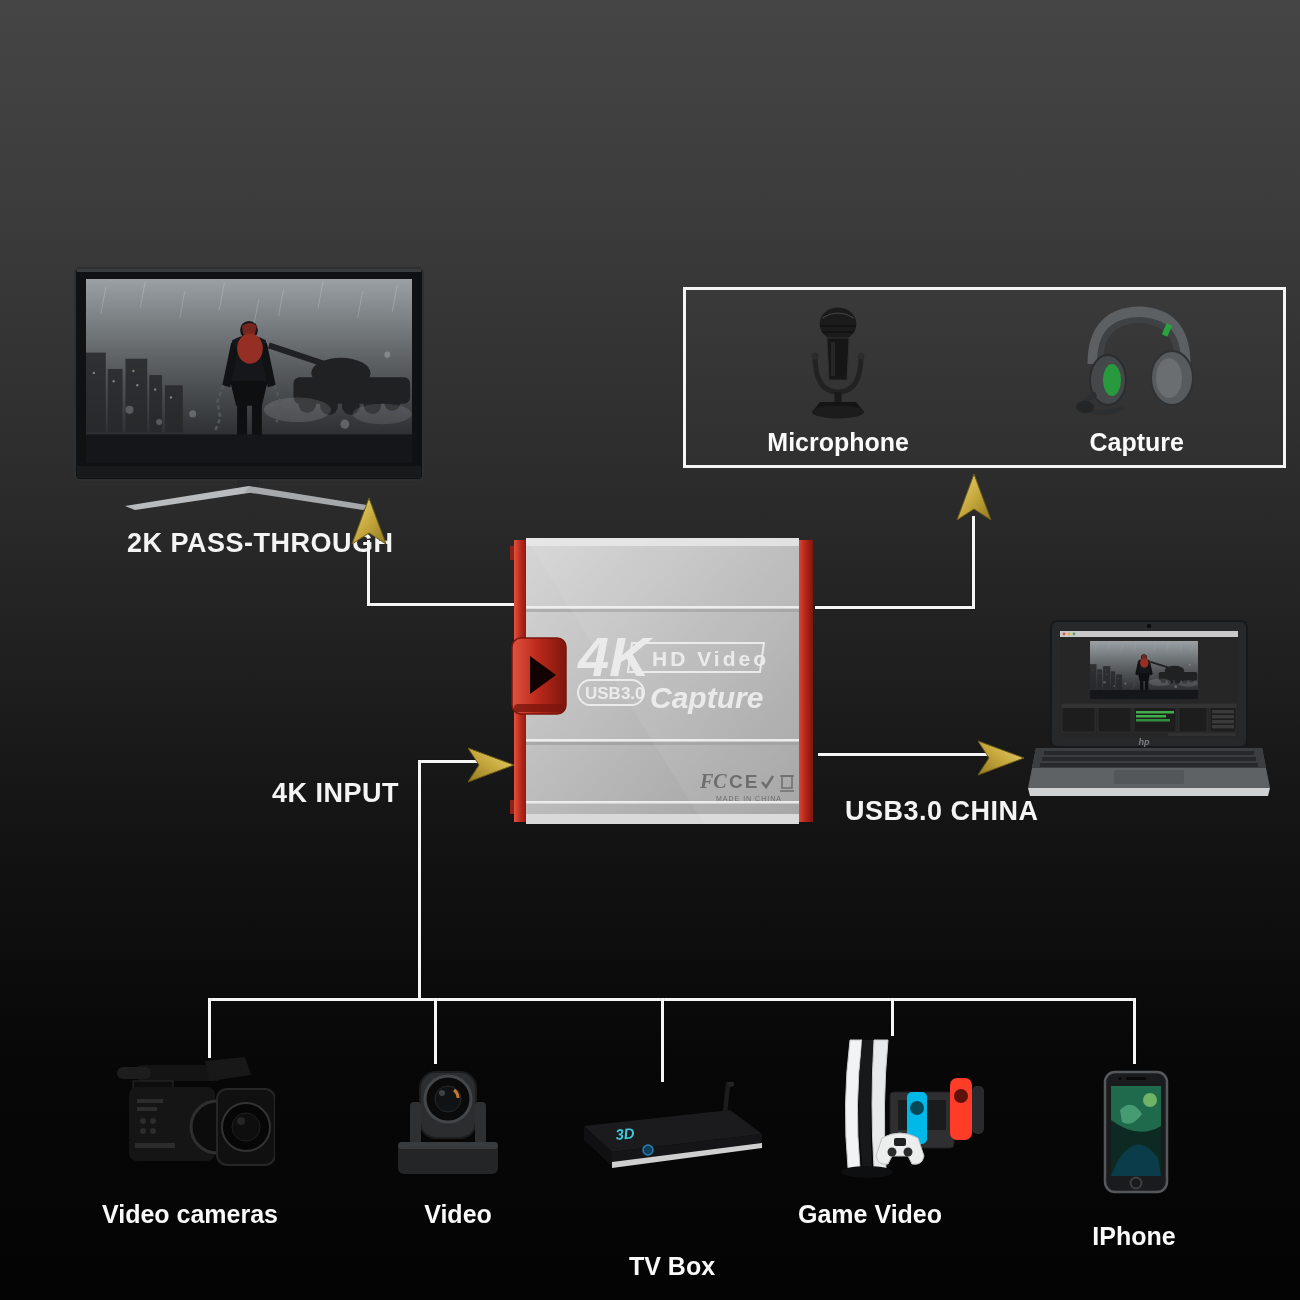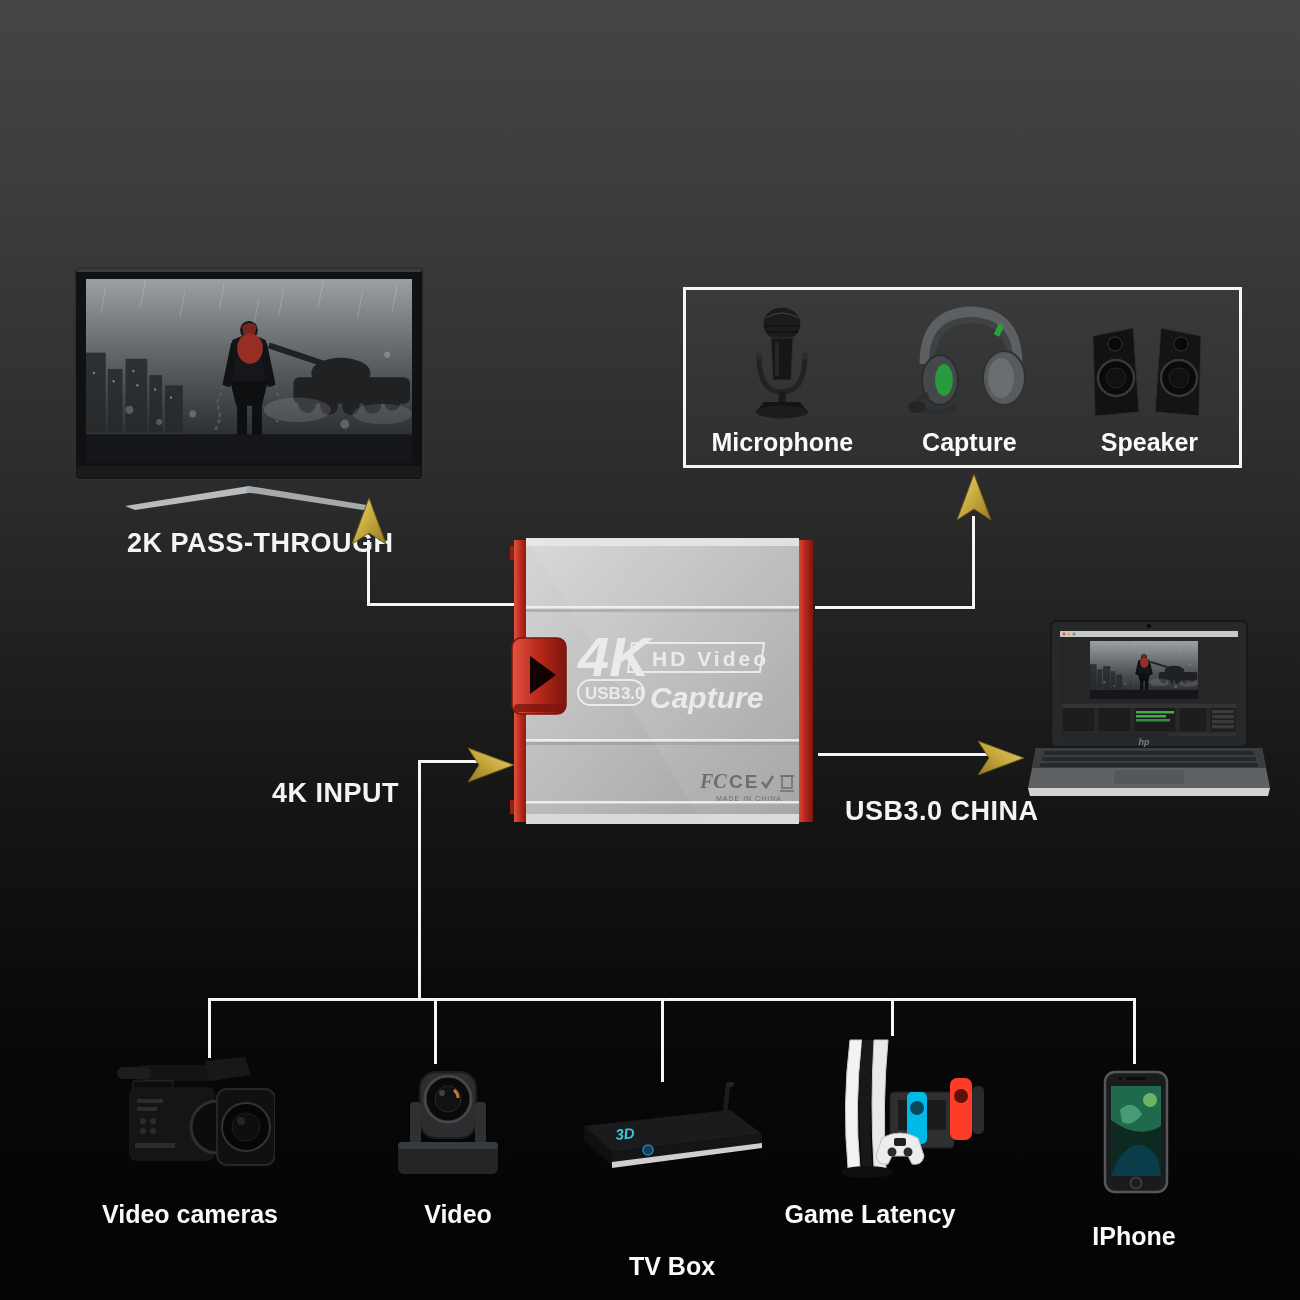--- a/index.html
+++ b/index.html
@@ -11,21 +11,21 @@
   .abs{position:absolute;}
   .title-line{
     width:1300px;text-align:center;color:#fbfbfb;font-weight:900;
     font-size:64px;line-height:72px;letter-spacing:-1px;
     transform:scale(0.88,1.12);transform-origin:50% 50%;
     text-shadow:0 2px 3px rgba(0,0,0,.45);
   }
   .conn-label{color:#f4f4f4;font-weight:bold;font-size:27px;letter-spacing:.5px;white-space:nowrap;}
   .line{background:#f6f6f6;box-shadow:0 0 1px rgba(0,0,0,.6);}
   .periph-box{
-    left:683px;top:287px;width:559px;height:181px;border:3px solid #f5f5f5;
+    left:683px;top:287px;width:603px;height:181px;border:3px solid #f5f5f5;
     display:flex;justify-content:space-around;align-items:flex-end;padding-bottom:8px;box-sizing:border-box;
     background:rgba(255,255,255,0.015);
   }
   .periph-item{display:flex;flex-direction:column;align-items:center;gap:6px;}
   .periph-label{color:#fafafa;font-weight:bold;font-size:25px;}
   .src-label{color:#fafafa;font-weight:bold;font-size:25px;white-space:nowrap;transform:translateX(-50%);text-align:center;}
 </style>
 </head>
 <body>
 
@@ -158,33 +158,20 @@
         <rect x="92" y="20" width="6" height="12" fill="#27a23d" transform="rotate(24 95 26)"></rect>
         <ellipse cx="100" cy="74" rx="21" ry="27" fill="#575b5d" stroke="#2f3234" stroke-width="2"></ellipse>
         <ellipse cx="97" cy="74" rx="13" ry="20" fill="#6a6e70"></ellipse>
         <ellipse cx="36" cy="76" rx="18" ry="25" fill="#44484a" stroke="#2a2d2f" stroke-width="2"></ellipse>
         <ellipse cx="40" cy="76" rx="9" ry="16" fill="#27a23d" opacity=".9"></ellipse>
         <path d="M24,90 Q4,100 16,106 Q34,112 52,103" fill="none" stroke="#2c2f31" stroke-width="5"></path>
         <ellipse cx="13" cy="103" rx="9" ry="6" fill="#232527"></ellipse>
       </svg>
       <div class="periph-label">Capture</div>
     </div>
-    <div class="periph-item">
-      <svg width="128" height="102" viewBox="0 0 128 102">
-        <polygon points="8,16 48,8 54,92 10,96" fill="#121212" stroke="#2e2e2e"></polygon>
-        <circle cx="30" cy="24" r="7" fill="#080808" stroke="#333"></circle>
-        <circle cx="31" cy="58" r="18" fill="#0a0a0a" stroke="#383838" stroke-width="2.5"></circle>
-        <circle cx="31" cy="58" r="10" fill="#111" stroke="#242424"></circle>
-        <polygon points="76,8 116,16 114,96 70,92" fill="#141414" stroke="#303030"></polygon>
-        <circle cx="96" cy="24" r="7" fill="#080808" stroke="#333"></circle>
-        <circle cx="94" cy="58" r="18" fill="#0a0a0a" stroke="#383838" stroke-width="2.5"></circle>
-        <circle cx="94" cy="58" r="10" fill="#111" stroke="#242424"></circle>
-      </svg>
-      <div class="periph-label">Speaker</div>
-    </div>
   </div>
 
   <div class="abs line" style="left:368px;top:603px;width:149px;height:3px;"></div>
   <div class="abs line" style="left:367px;top:540px;width:3px;height:66px;"></div>
   <svg class="abs" style="left:350px;top:498px;" width="38" height="46">
     <polygon points="19,0 36,46 19,35 2,46" fill="url(#gold)" stroke="#6e5a18" stroke-width="1"></polygon>
   </svg>
 
   <div class="abs line" style="left:815px;top:606px;width:160px;height:3px;"></div>
   <div class="abs line" style="left:972px;top:516px;width:3px;height:93px;"></div>
@@ -357,21 +344,21 @@
     <circle cx="105" cy="74" r="7" fill="#064a5a"></circle>
     <rect x="138" y="44" width="22" height="62" rx="7" fill="#ff3c28"></rect>
     <circle cx="149" cy="62" r="7" fill="#5c120a"></circle>
     <rect x="160" y="52" width="12" height="48" rx="5" fill="#2a2a2c"></rect>
 
     <path d="M70,104 Q88,94 106,104 L112,122 Q110,132 100,130 L96,122 L80,122 L76,130 Q66,132 64,122 Z" fill="#eceded" stroke="#bfc0c2"></path>
     <rect x="82" y="104" width="12" height="8" rx="2" fill="#202122"></rect>
     <circle cx="80" cy="118" r="4.5" fill="#2a2b2c"></circle>
       <circle cx="96" cy="118" r="4.5" fill="#2a2b2c"></circle>
   </svg>
-  <div class="abs src-label" style="left:870px;top:1200px;">Game Latency</div>
+  <div class="abs src-label" style="left:870px;top:1200px;">Game Video</div>
 
   <svg class="abs" style="left:1098px;top:1070px;" width="76" height="124" viewBox="0 0 76 124">
     <rect x="7" y="2" width="62" height="120" rx="10" fill="#1a1b1d" stroke="#55585b" stroke-width="2.5"></rect>
     <rect x="28" y="7" width="20" height="3" rx="1.5" fill="#0a0a0a"></rect>
     <circle cx="22" cy="8.5" r="1.6" fill="#0a0a0a"></circle>
     <rect x="13" y="16" width="50" height="90" fill="#0d2a22"></rect>
     <path d="M13,16 h50 v40 Q40,70 13,50 Z" fill="#1f6a4d"></path>
     <path d="M20,90 Q40,60 60,88 L63,106 L13,106 Z" fill="#0a3c4a"></path>
     <circle cx="52" cy="30" r="7" fill="#7ec16b" opacity=".85"></circle>
     <path d="M22,40 Q34,28 44,44 Q34,58 24,52 Z" fill="#57b083" opacity=".7"></path>

